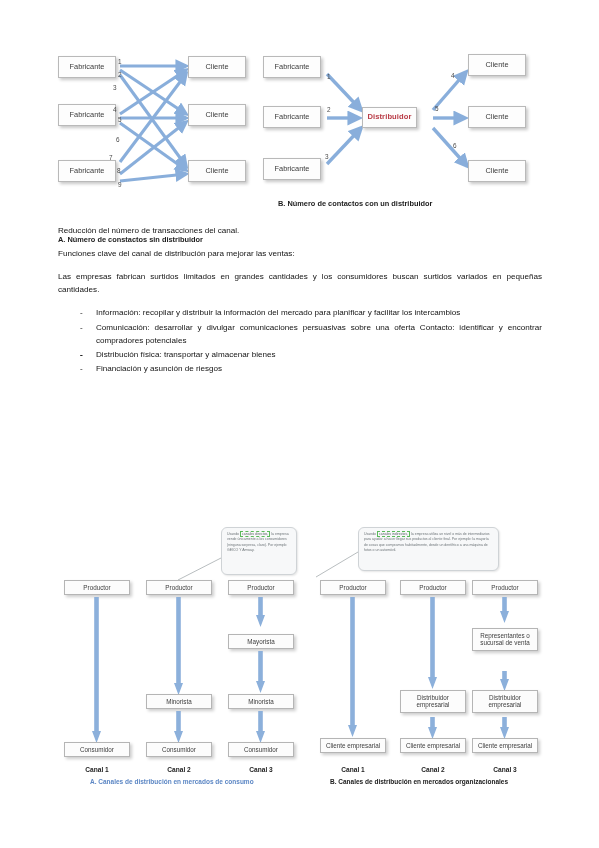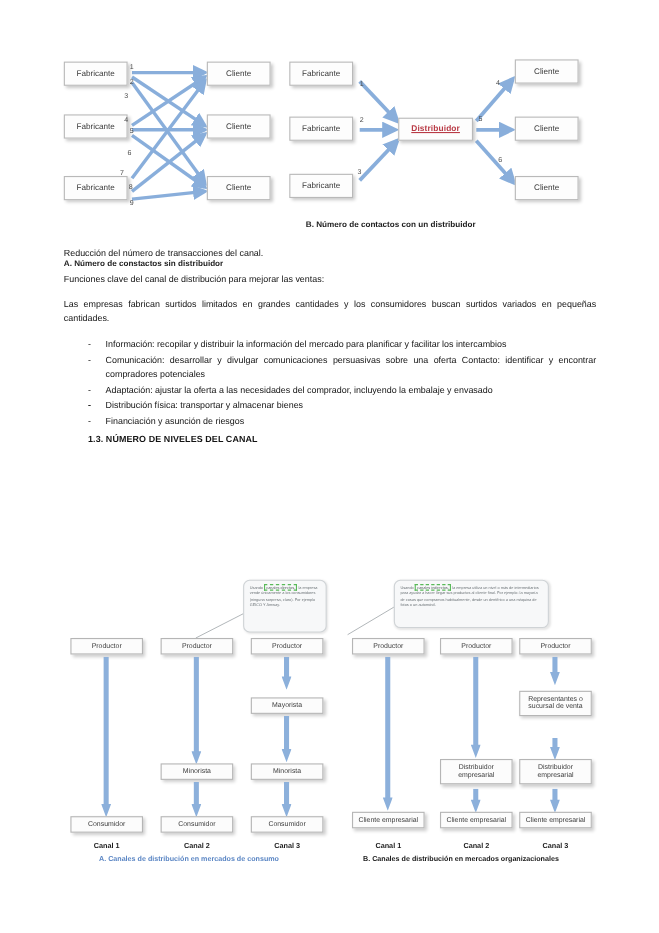--- a/index.html
+++ b/index.html
@@ -43,26 +43,25 @@
     color: #3a3a3a;
     display: flex;
     align-items: center;
     justify-content: center;
     text-align: center;
     line-height: 1.12;
     box-sizing: border-box;
   }
   .nbox.w1 { width: 58px; height: 22px; }
   .nbox.dist {
-    width: 68px; height: 21px;
+    width: 55px; height: 21px;
     color: #b93b46;
     font-weight: bold;
     font-size: 7.6px;
     letter-spacing: .1px;
-    text-decoration: underline;
   }
   .num {
     position: absolute;
     font-size: 6.4px;
     color: #4a4a4a;
   }
   .svg-layer { position: absolute; left: 0; top: 0; width: 100%; height: 100%; overflow: visible; }
 
   .fig-cap-row {
     position: absolute;
@@ -272,27 +271,26 @@
   </div>
 
   <div class="body-text">
     <p class="para nojust">Reducción del número de transacciones del canal.</p>
     <p class="para nojust">Funciones clave del canal de distribución para mejorar las ventas:</p>
     <p class="para">Las empresas fabrican surtidos limitados en grandes cantidades y los consumidores buscan surtidos variados en pequeñas cantidades.</p>
 
     <ul class="bullets">
       <li><span class="dash">-</span><span>Información: recopilar y distribuir la información del mercado para planificar y facilitar los intercambios</span></li>
       <li><span class="dash">-</span><span>Comunicación: desarrollar y divulgar comunicaciones persuasivas sobre una oferta Contacto: identificar y encontrar compradores potenciales</span></li>
-      <li><span class="dash">-</span><span>Adaptación: ajustar la oferta a las necesidades del comprador, incluyendo la embalaje y envasado</span></li>
+      <li><span class="dash">-</span></li>
       <li><span class="dash">-</span></li>
       <li><span class="dash">-</span><span>Distribución física: transportar y almacenar bienes</span></li>
       <li><span class="dash">-</span><span>Financiación y asunción de riesgos</span></li>
     </ul>
 
-    <div class="heading13">1.3. NÚMERO DE NIVELES DEL CANAL</div>
 
   </div>
 
   <div class="fig-bottom">
 
 
     <svg class="svg-layer" viewBox="0 0 484 290">
       <g stroke="#9aa0a4" stroke-width="0.7" fill="none">
         <path d="M163,36 L120,58"></path>
         <path d="M300,30 L258,55"></path>

